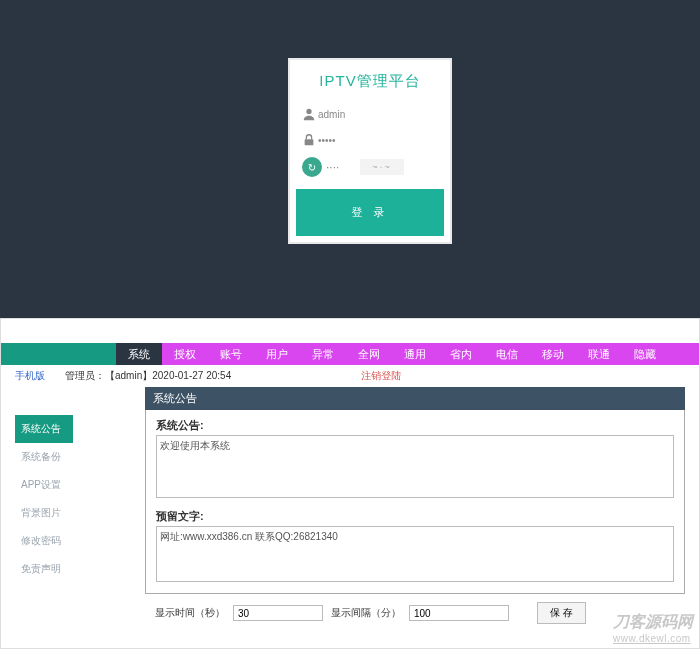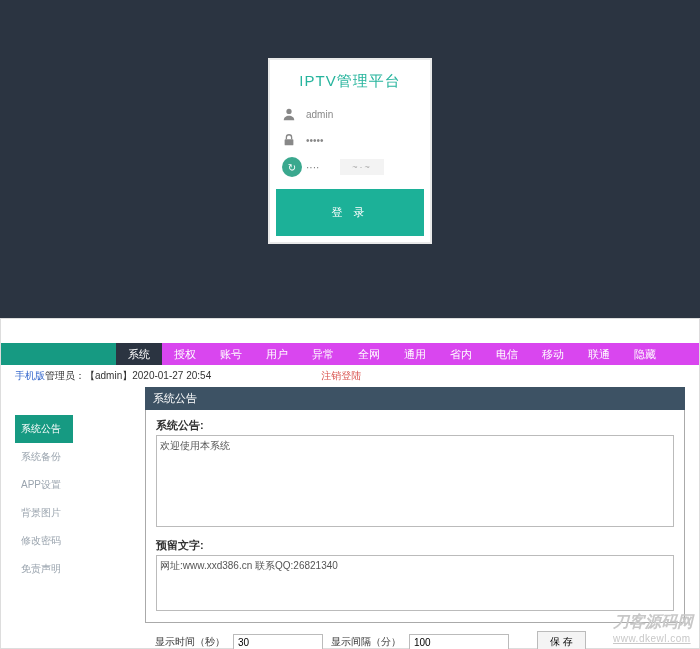--- a/index.html
+++ b/index.html
@@ -6,40 +6,40 @@
     body { font-family: "Microsoft YaHei", Arial, sans-serif; font-size: 12px; width: 700px; }
     
     
     .login-area {
       background: #2b3441;
       height: 318px;
       position: relative;
     }
     .login-box {
       position: absolute;
-      left: 268px;
+      left: 288px;
       top: 58px;
       width: 164px;
       background: #fff;
       border: 2px solid #e9e9e9;
       padding: 6px;
     }
     .login-title {
       text-align: center;
       color: #26b49d;
       font-size: 15px;
       font-weight: normal;
       padding: 6px 0 10px 0;
       letter-spacing: 1px;
     }
     .login-row {
       display: flex;
       align-items: center;
       padding: 6px 6px;
-      gap: 10px;
+      gap: 2px;
     }
     .login-icon {
       width: 14px;
       height: 14px;
       color: #888;
       flex-shrink: 0;
     }
     .login-input {
       border: none;
       font-size: 10px;
@@ -110,21 +110,21 @@
       display: flex;
       align-items: center;
       cursor: pointer;
     }
     .nav-item.active { background: #2b3441; }
     
     .info-bar {
       padding: 4px 14px;
       font-size: 10px;
       display: flex;
-      gap: 0;
+      gap: 20px;
       align-items: center;
     }
     .info-phone { color: #3366cc; }
     .info-admin { color: #333; }
     .info-logout { color: #d9534f; margin-left: 110px; }
     
     .admin-body {
       display: flex;
       padding: 0 14px;
       gap: 0;
@@ -171,21 +171,21 @@
     }
     .textarea {
       width: 100%;
       border: 1px solid #bbb;
       font-size: 10px;
       padding: 3px;
       resize: none;
       font-family: inherit;
       color: #555;
     }
-    .textarea.t1 { height: 92px; margin-bottom: 8px; }
+    .textarea.t1 { height: 63px; margin-bottom: 8px; }
     .textarea.t2 { height: 56px; }
     
     .bottom-controls {
       display: flex;
       align-items: center;
       gap: 8px;
       padding: 6px 10px;
       font-size: 10px;
       margin-top: 2px;
     }

